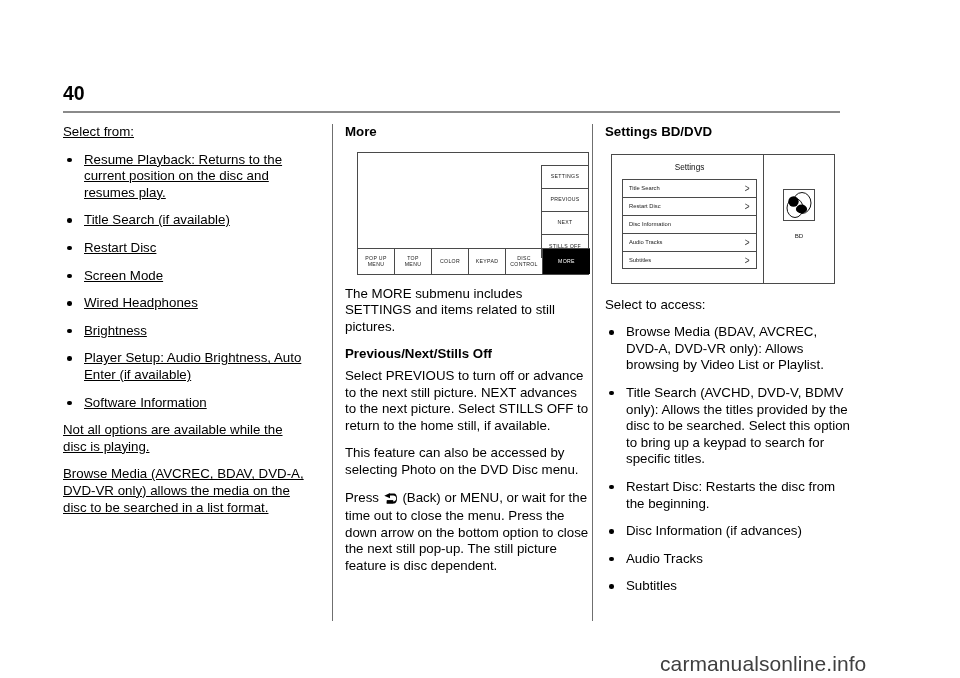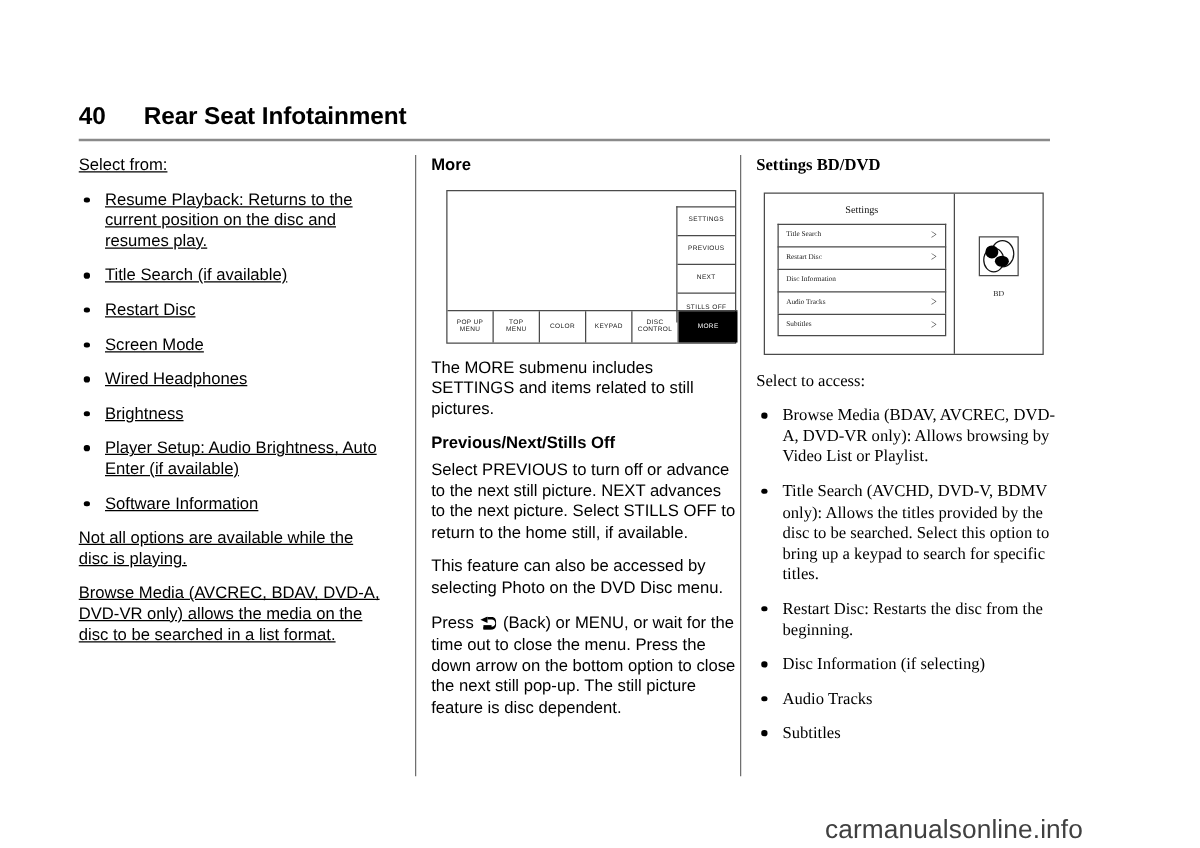--- a/index.html
+++ b/index.html
@@ -49,21 +49,21 @@
   }
   .col {
     position: absolute;
     top: 0;
     width: 245px;
     font-size: 13.3px;
     line-height: 16.6px;
   }
   .col1 { left: 0px; text-decoration: underline; }
   .col2 { left: 282px; }
-  .col3 { left: 542px; font-family: Liberation Serif, serif; }
+  .col3 { left: 542px; }
 
   .divider {
     position: absolute;
     top: 0;
     width: 1px;
     height: 497px;
     background: #6f6f6f;
   }
   .div1 { left: 269px; }
   .div2 { left: 529px; }
@@ -233,21 +233,20 @@
   }
 </style>
 </head>
 <body>
 
 <div class="page">
 
   <div class="header">
     <div class="header-row">
       <span class="page-number">40</span>
-      <span class="page-title">Rear Seat Infotainment</span>
     </div>
     <div class="header-rule"></div>
   </div>
 
   <div class="columns">
 
     <div class="divider div1"></div>
     <div class="divider div2"></div>
 
     <div class="col col1">
@@ -349,21 +348,21 @@
           </div>
           <div class="bd-label">BD</div>
         </div>
       </div>
 
       <p class="body">Select to access:</p>
       <ul class="bullets">
         <li>Browse Media (BDAV, AVCREC, DVD-A, DVD-VR only): Allows browsing by Video List or Playlist.</li>
         <li>Title Search (AVCHD, DVD-V, BDMV only): Allows the titles provided by the disc to be searched. Select this option to bring up a keypad to search for specific titles.</li>
         <li>Restart Disc: Restarts the disc from the beginning.</li>
-        <li>Disc Information (if selecting)</li>
+        <li>Disc Information (if advances)</li>
         <li>Audio Tracks</li>
         <li>Subtitles</li>
       </ul>
     </div>
 
   </div>
 
   <div class="watermark">carmanualsonline.info</div>
 
 </div>

